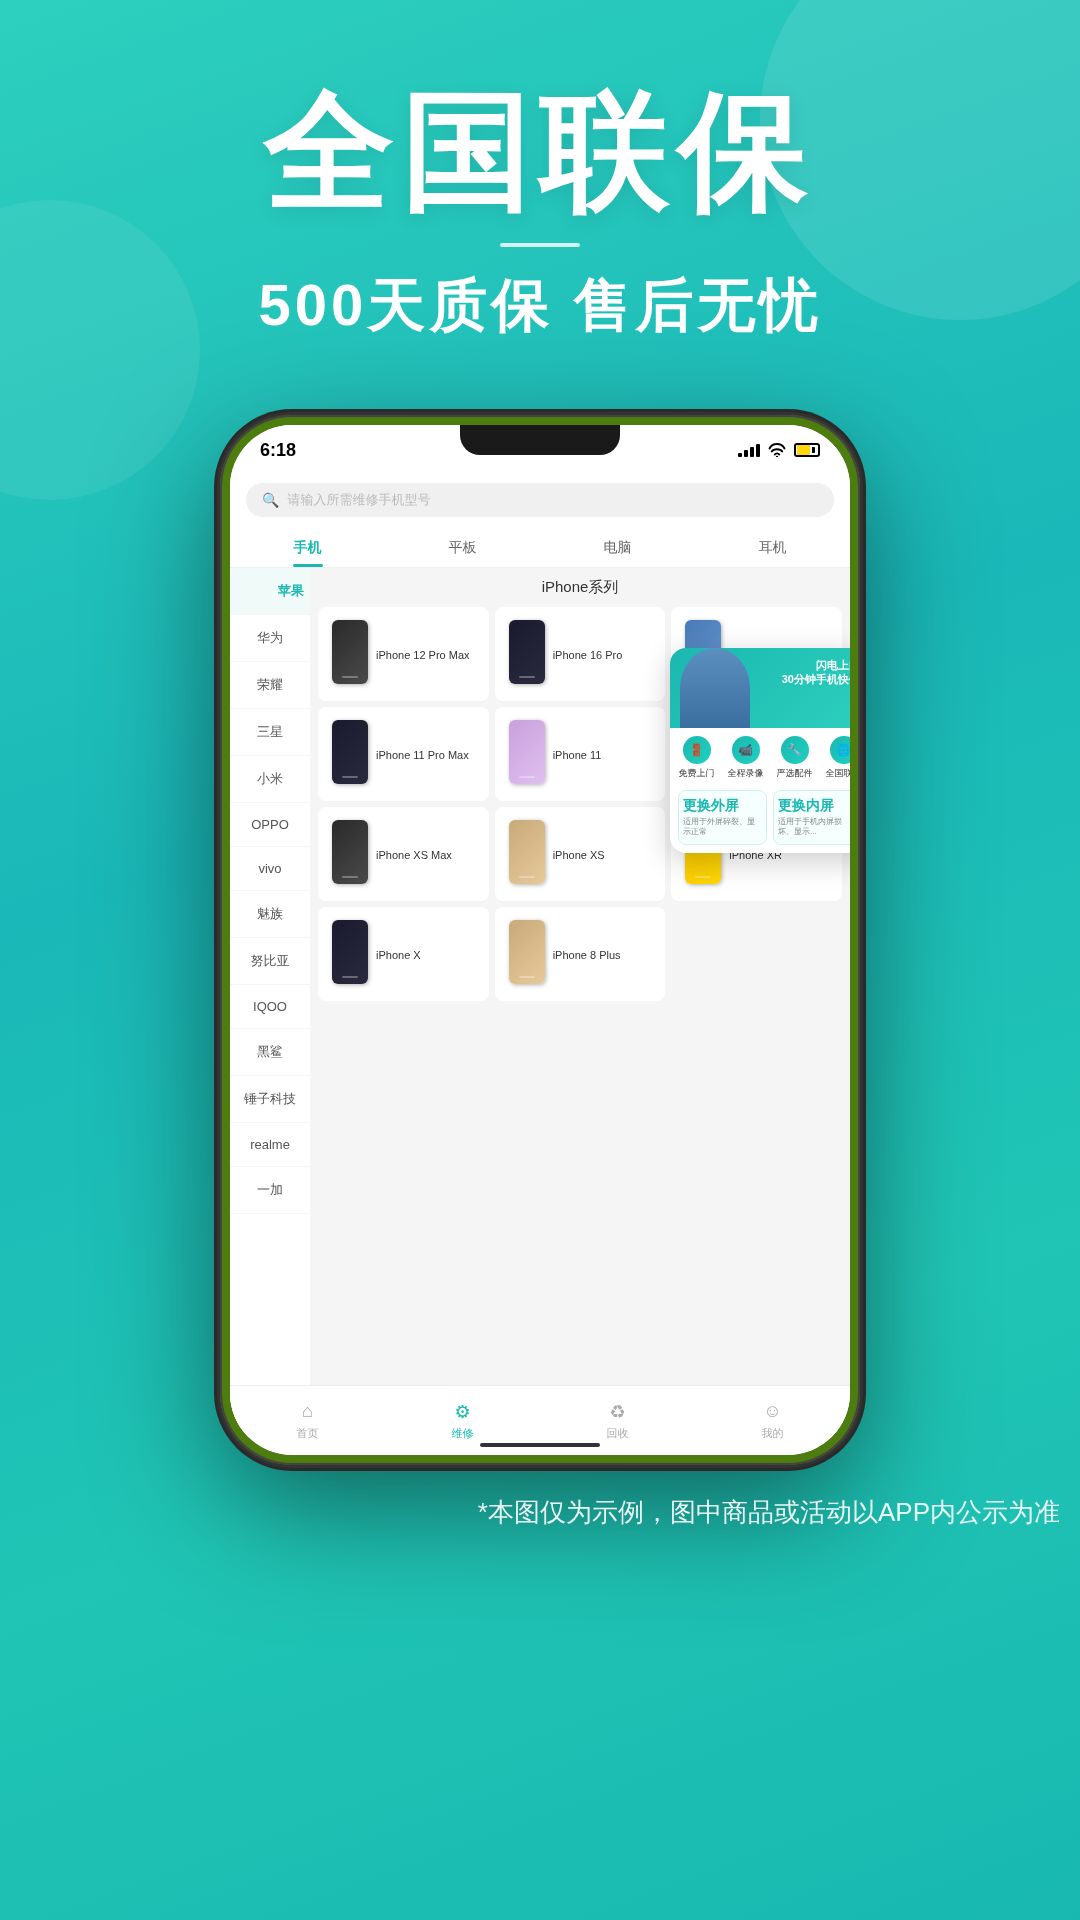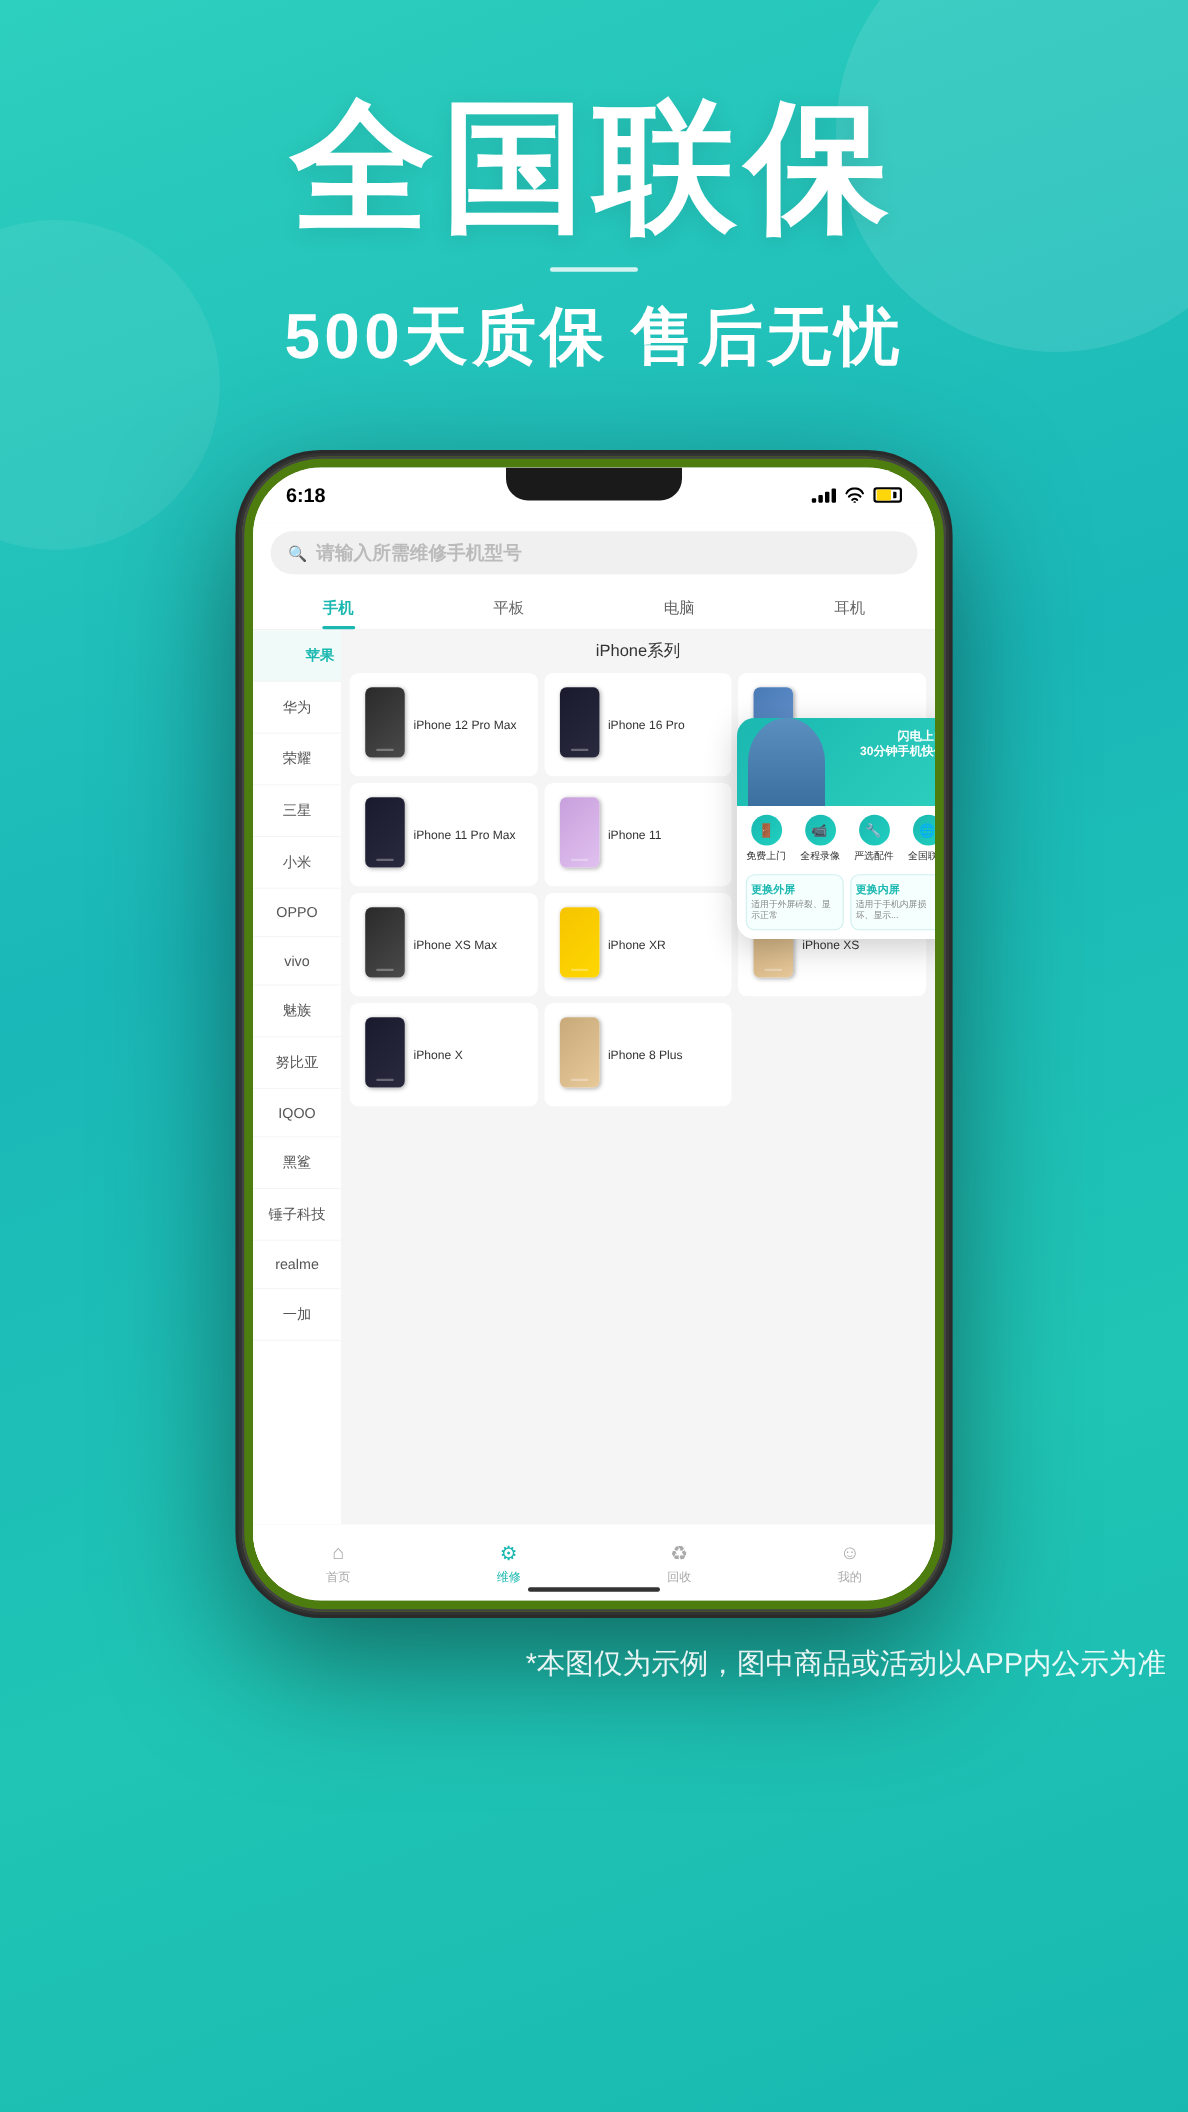--- a/index.html
+++ b/index.html
@@ -184,22 +184,21 @@
       align-items: center;
       padding: 8px 16px;
       gap: 8px;
     }
     .search-icon-inner {
       color: #aaa;
       font-size: 14px;
     }
     .search-placeholder-text {
       color: #bbb;
-      font-size: 17px;
-      font-weight: bold;
+      font-size: 13px;
     }
 
     
     .category-tabs {
       background: #fff;
       display: flex;
       padding: 6px 0 0;
       border-bottom: 1px solid #f0f0f0;
     }
     .category-tab {
@@ -402,21 +401,21 @@
       gap: 6px;
       padding: 6px 8px 8px;
     }
     .popup-option {
       background: #f5fffe;
       border: 1px solid #d0f0ee;
       border-radius: 8px;
       padding: 6px 4px;
     }
     .popup-option-title {
-      font-size: 10px;
+      font-size: 14px;
       font-weight: 600;
       color: #1ab8b0;
       margin-bottom: 2px;
     }
     .popup-option-desc {
       font-size: 8px;
       color: #888;
       line-height: 1.3;
     }
 
@@ -607,30 +606,30 @@
 
             <div class="product-item">
               <div class="product-image">
                 <div class="phone-img space"></div>
               </div>
               <div class="product-name">iPhone XS Max</div>
             </div>
 
             <div class="product-item">
               <div class="product-image">
+                <div class="phone-img gold"></div>
+              </div>
+              <div class="product-name">iPhone XS</div>
+            </div>
+
+            <div class="product-item">
+              <div class="product-image">
                 <div class="phone-img yellow"></div>
               </div>
               <div class="product-name">iPhone XR</div>
-            </div>
-
-            <div class="product-item">
-              <div class="product-image">
-                <div class="phone-img gold"></div>
-              </div>
-              <div class="product-name">iPhone XS</div>
             </div>
 
             <div class="product-item">
               <div class="product-image">
                 <div class="phone-img dark"></div>
               </div>
               <div class="product-name">iPhone X</div>
             </div>
 
             <div class="product-item">

